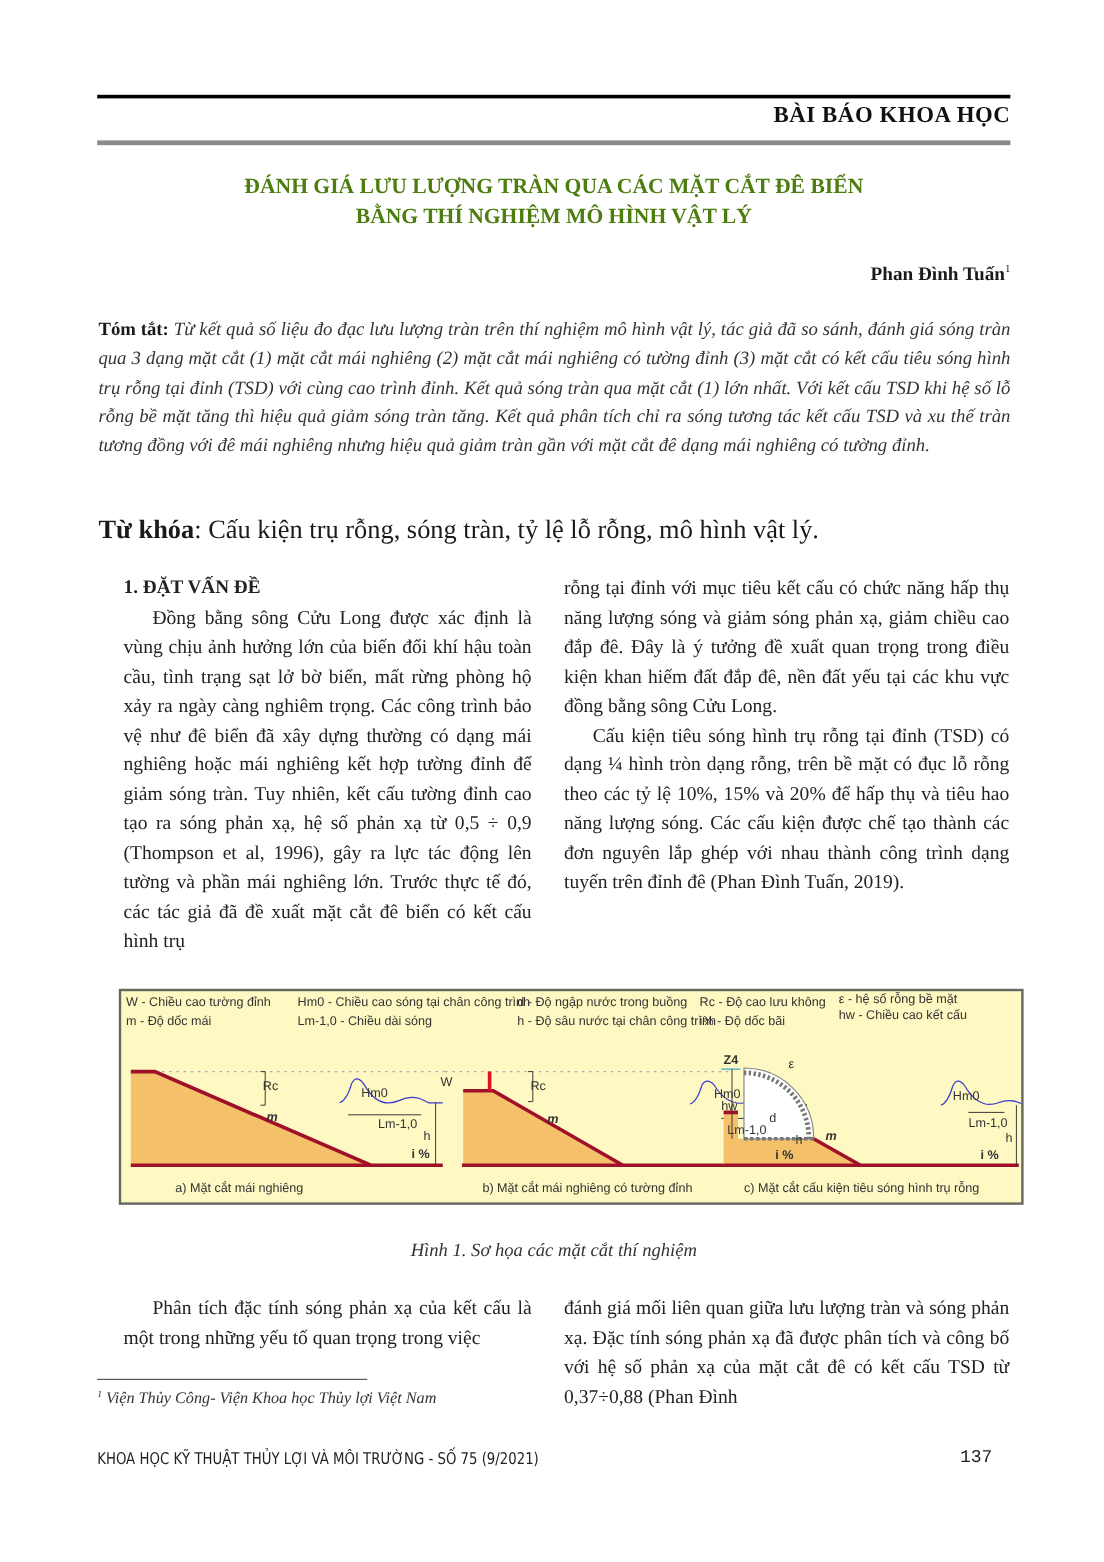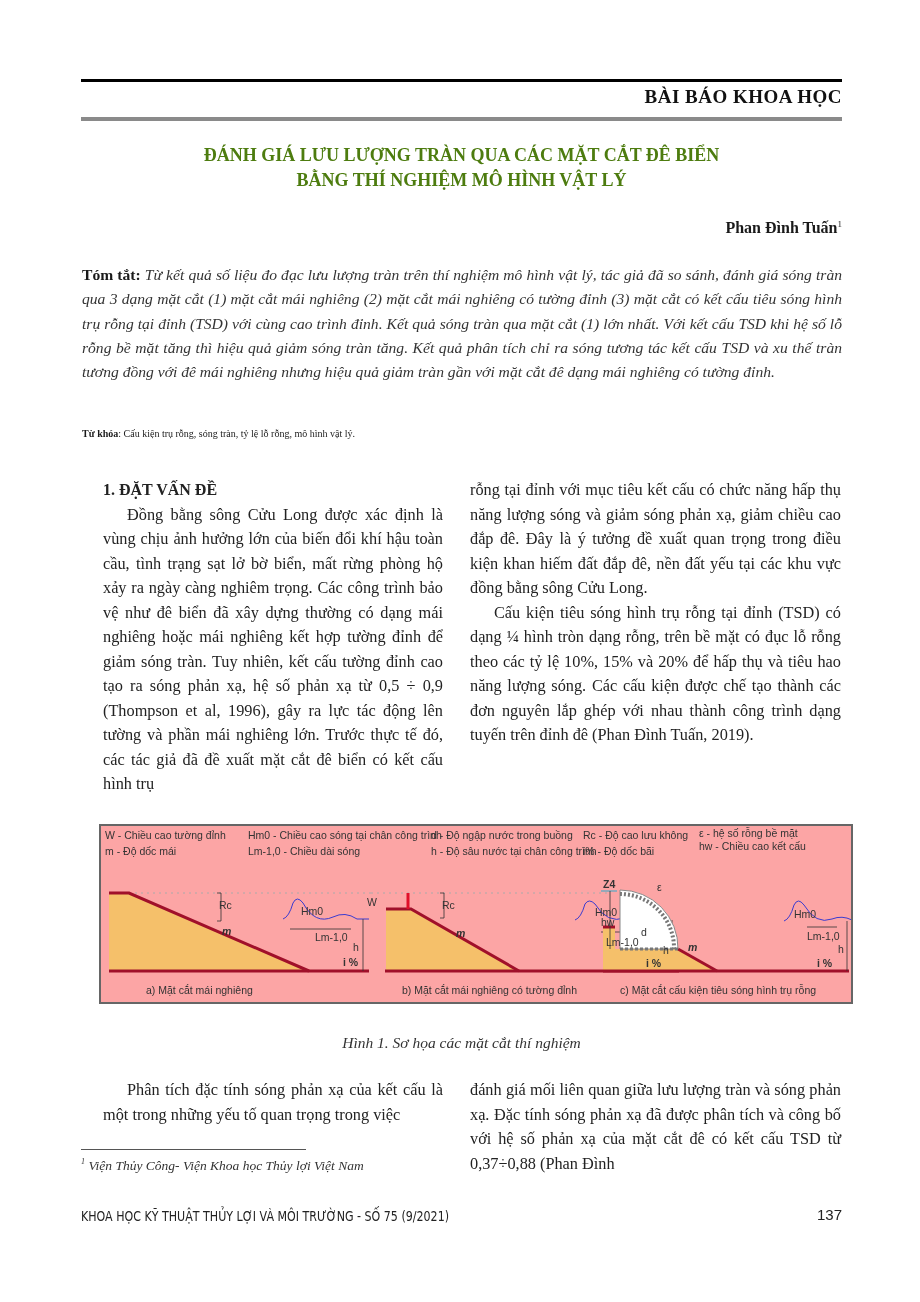--- a/index.html
+++ b/index.html
@@ -11,40 +11,40 @@
   .section-banner { left:81px; top:86px; width:761px; text-align:right;
          font-size:19px; font-weight:bold; letter-spacing:0.5px; color:#111; }
   .title { left:81px; top:143px; width:761px; text-align:center;
          font-size:18px; font-weight:bold; line-height:25px; color:#4d7c0f; }
   .author { left:81px; top:219px; width:761px; text-align:right; font-size:16px; font-weight:bold; }
   .author sup { font-size:9px; font-weight:normal; }
   .abstract { left:82px; top:263px; width:760px; font-size:15.6px; line-height:24.3px;
          text-align:justify; }
   .abstract .lbl { font-weight:bold; font-style:normal; }
   .abstract .txt { font-style:italic; color:#333; }
-  .keywords { left:82px; top:428px; width:760px; font-size:10px; }
+  .keywords { left:82px; top:428px; width:760px; font-size:22px; }
   .keywords .lbl { font-weight:bold; }
   .col { font-size:16.3px; line-height:24.5px; text-align:justify; color:#222; }
   .col p { margin:0; }
   .col .ind { text-indent:24px; }
   .col-left { left:103px; top:478px; width:340px; }
   .col-right { left:470px; top:478px; width:371px; }
   .heading { font-weight:bold; font-size:16px; }
-  .figure { left:99px; top:824px; width:750px; height:176px; border:2px solid #666; background:#fca5a5; }
+  .figure { left:99px; top:824px; width:750px; height:176px; border:2px solid #666; background:#fef9c3; }
   .legend { font-family:"Liberation Sans", "DejaVu Sans", sans-serif; font-size:10.5px; color:#333; }
   .legend span { position:absolute; white-space:nowrap; }
   .fig-sub { font-family:"Liberation Sans","DejaVu Sans",sans-serif; font-size:10.5px; color:#333; position:absolute; white-space:nowrap; }
   .caption { left:81px; top:1034px; width:761px; text-align:center; font-style:italic; font-size:15.5px; color:#333; }
   .col2 { font-size:16.3px; line-height:24.5px; text-align:justify; color:#222; }
   .fn-rule { left:81px; top:1149px; width:225px; height:1px; background:#555; }
   .footnote { left:81px; top:1157px; width:380px; font-size:13.5px; font-style:italic; color:#333; }
   .footnote sup { font-size:8px; }
   .footer { left:81px; top:1208px; width:761px; font-family:"DejaVu Sans", sans-serif;
          font-size:13.5px; color:#222; letter-spacing:0; transform:scaleX(0.82); transform-origin:left; }
-  .page-num { left:800px; top:1206px; width:42px; text-align:right; font-family:Liberation Sans, sans-serif;
+  .page-num { left:800px; top:1206px; width:42px; font-family:Liberation Mono, monospace;
          font-size:15px; color:#222; }
 </style>
 </head>
 <body>
 
 <div class="abs rule-top"></div>
 <div class="abs section-banner">BÀI BÁO KHOA HỌC</div>
 <div class="abs rule-bot"></div>
 
 <div class="abs title">

